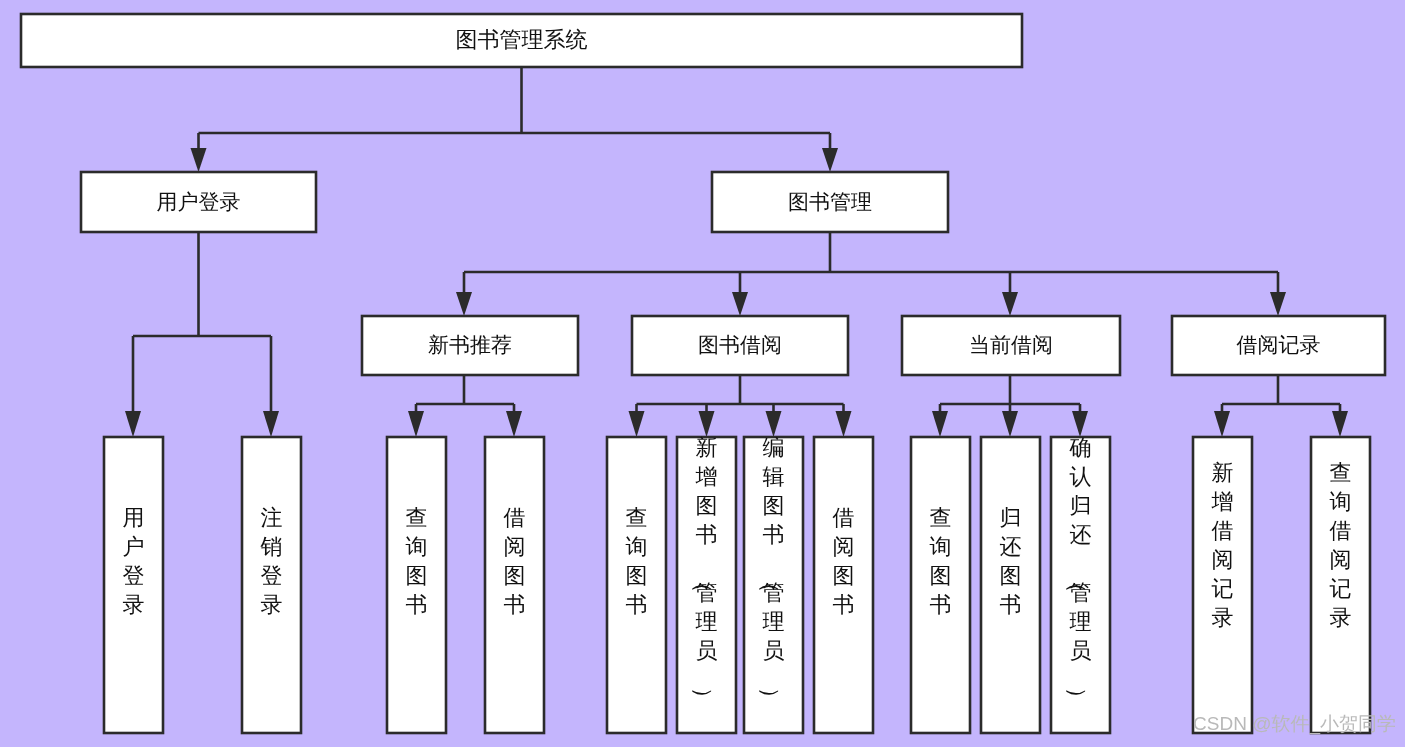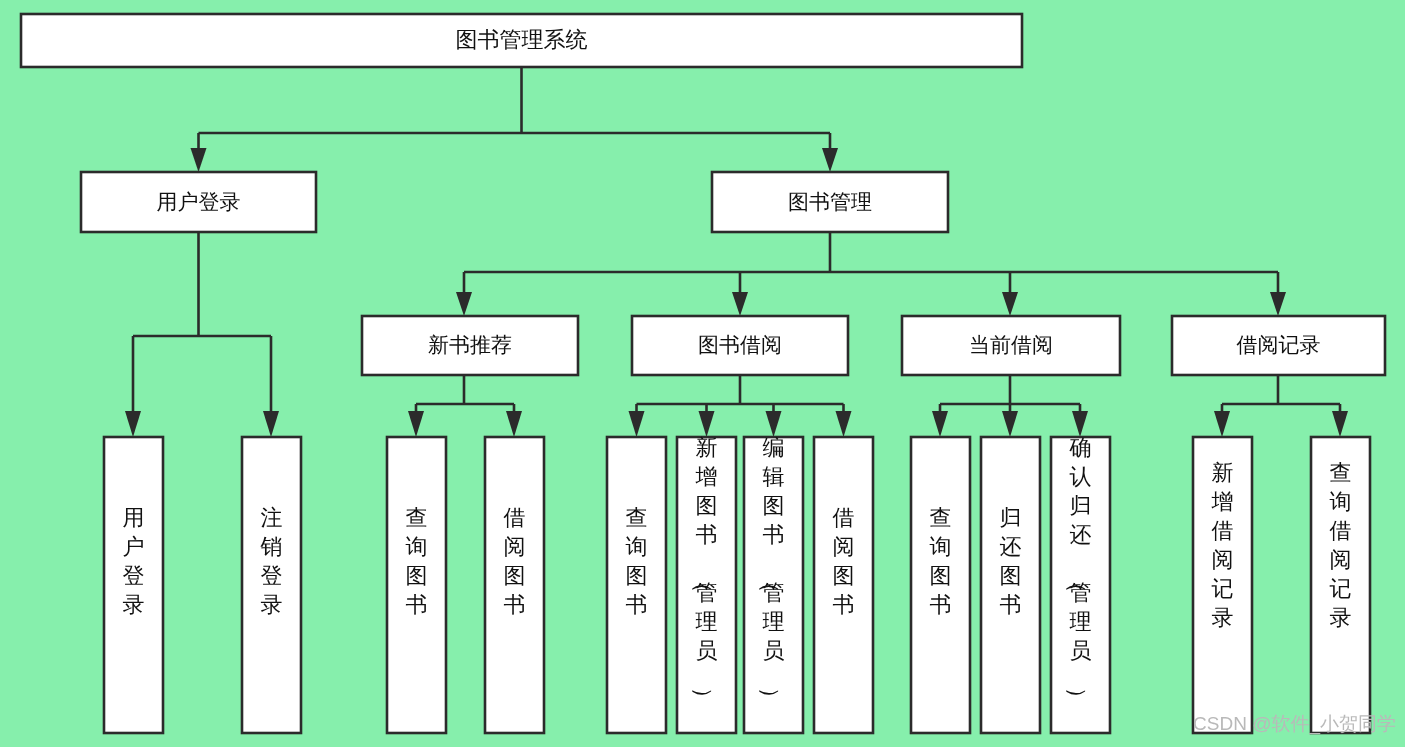--- a/index.html
+++ b/index.html
@@ -8,21 +8,21 @@
     padding: 0;
     background: #ffffff;
   }
   body {
     font-family: "Liberation Sans", "DejaVu Sans", sans-serif;
   }
   #diagram-root {
     position: relative;
     width: 1405px;
     height: 747px;
-    background: #86efac;
+    background: #c4b5fd;
     overflow: hidden;
   }
   svg#tree-svg {
     position: absolute;
     left: 0;
     top: 0;
     width: 1405px;
     height: 747px;
     display: block;
   }

